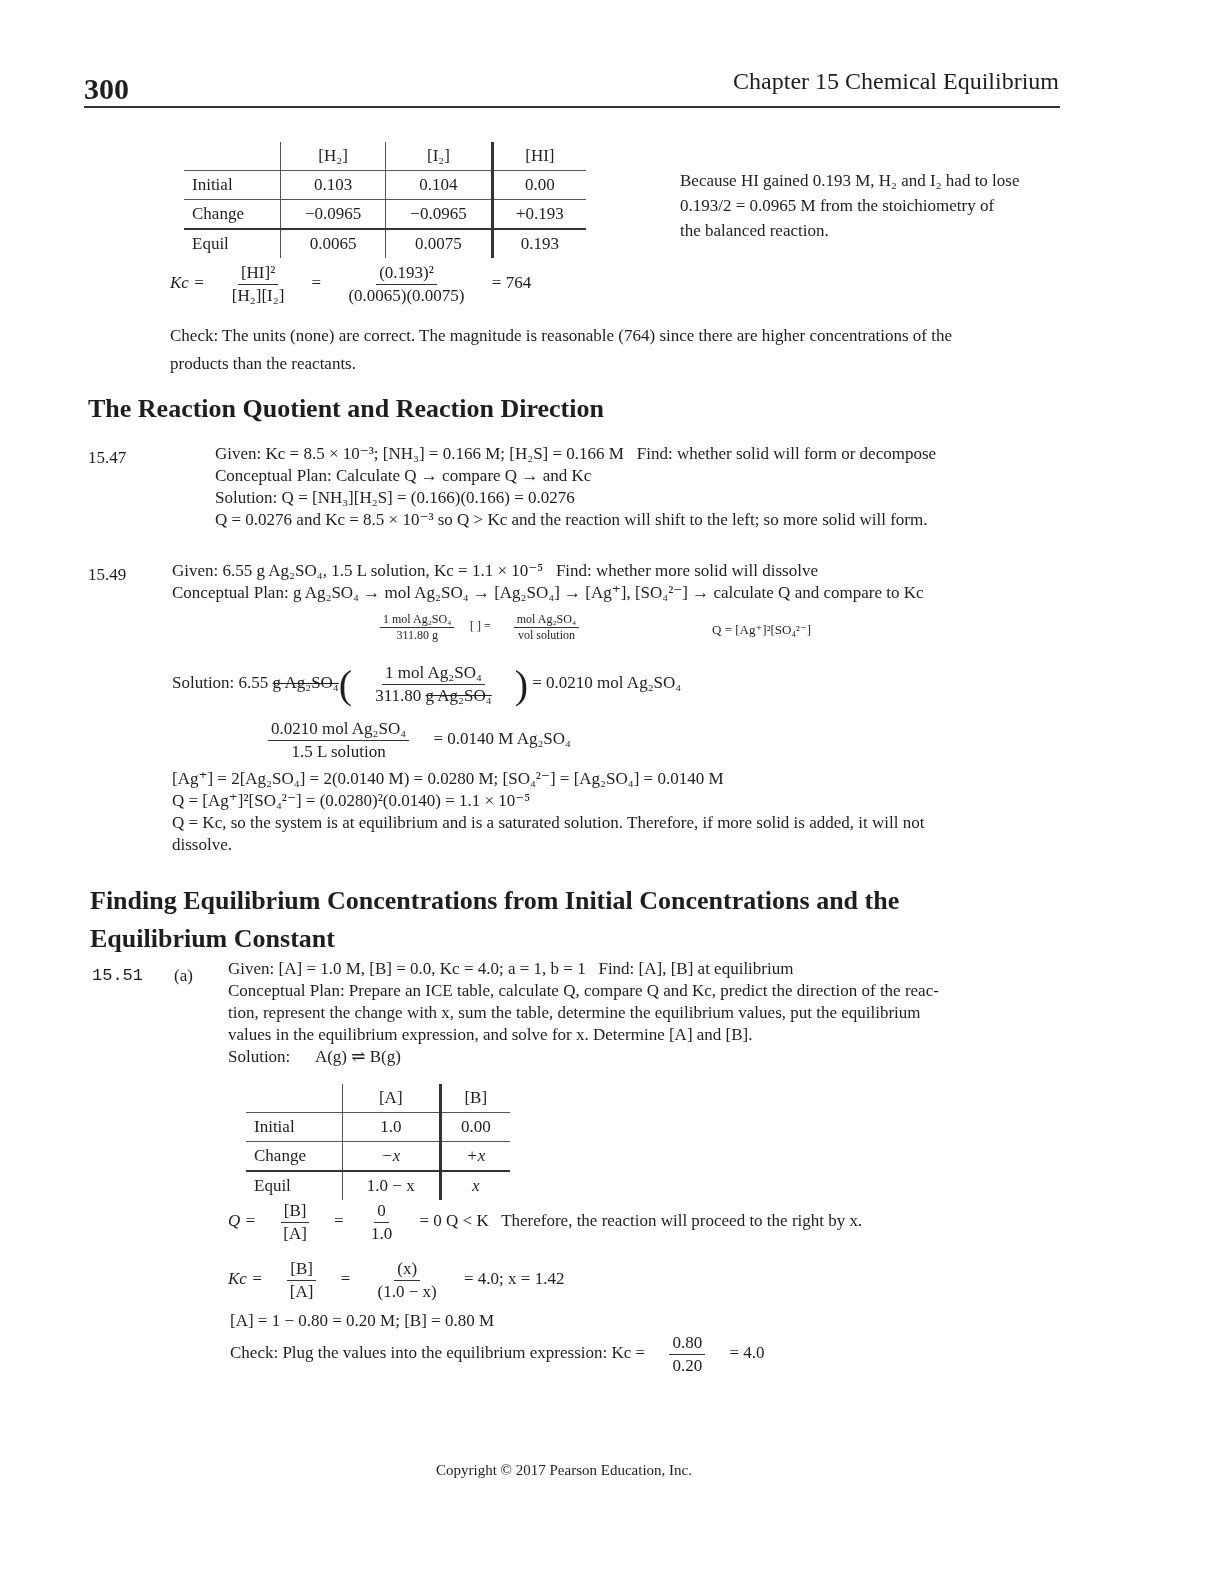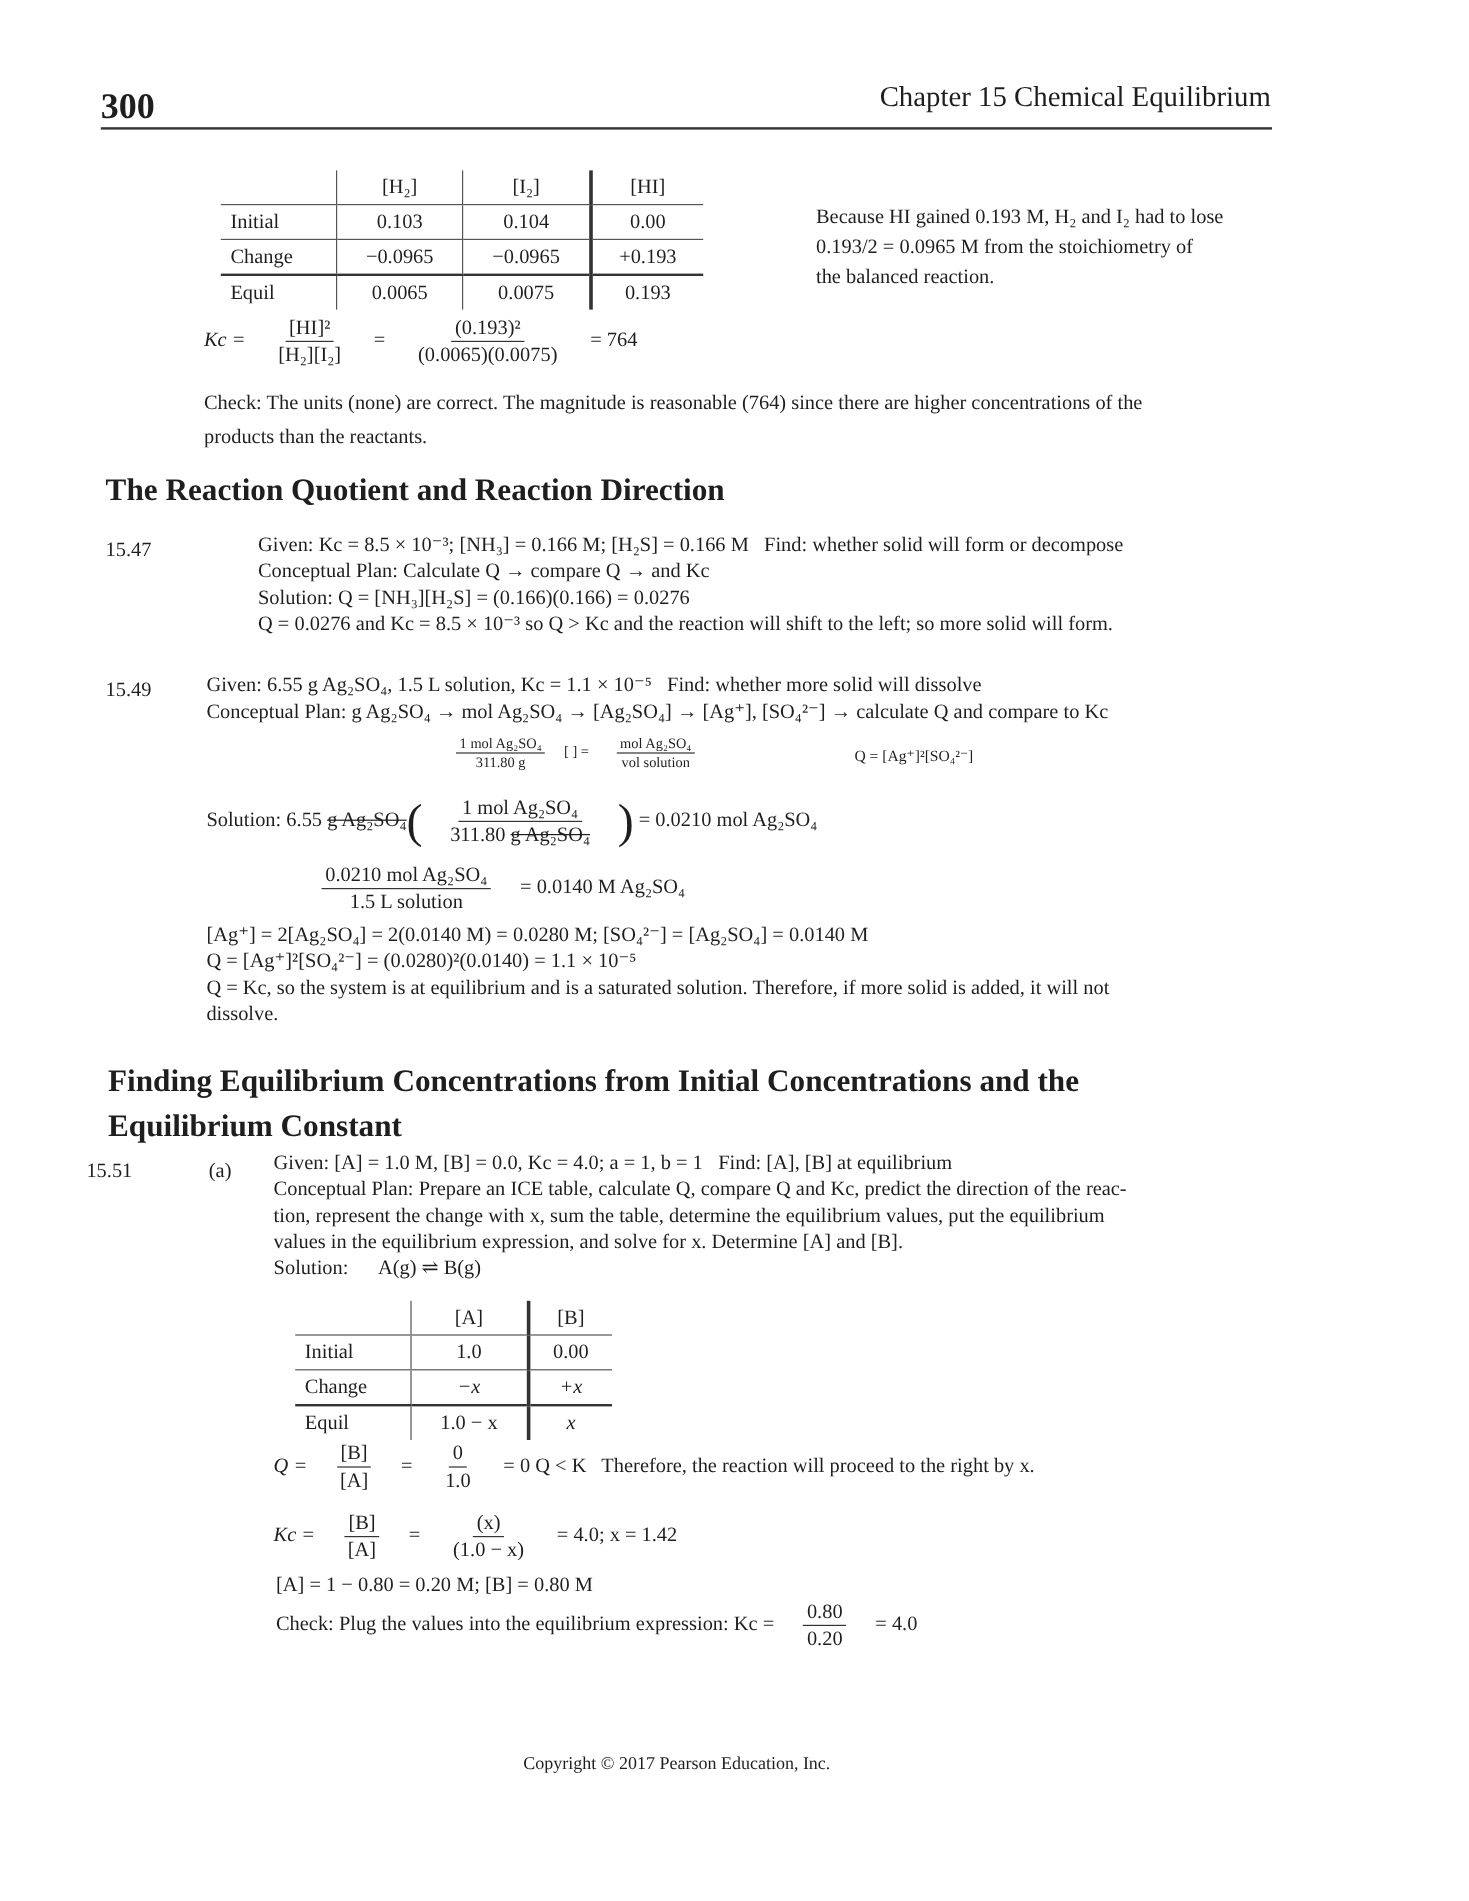--- a/index.html
+++ b/index.html
@@ -146,21 +146,21 @@
   <div class="line">Q = [Ag⁺]²[SO₄²⁻] = (0.0280)²(0.0140) = 1.1 × 10⁻⁵</div>
   <div class="line">Q = Kc, so the system is at equilibrium and is a saturated solution. Therefore, if more solid is added, it will not</div>
   <div class="line">dissolve.</div>
 </div>
 
 <div class="abs h2" style="left:90px; top:882px; line-height:38px;">
   <div>Finding Equilibrium Concentrations from Initial Concentrations and the</div>
   <div>Equilibrium Constant</div>
 </div>
 
-<div class="abs pnum" style="left:72px; top:966px;">15.51</div>
+<div class="abs pnum" style="left:92px; top:966px;font-family:Liberation Mono, monospace;">15.51</div>
 <div class="abs pnum" style="left:174px; top:966px;">(a)</div>
 <div class="abs" style="left:228px; top:958px; line-height:24px; width:850px;">
   <div class="line"><span class="b">Given:</span> <span>[A] = 1.0 M, [B] = 0.0, Kc = 4.0; a = 1, b = 1</span>&nbsp;&nbsp; <span class="b">Find:</span> <span>[A], [B] at equilibrium</span></div>
   <div class="line b">Conceptual Plan: Prepare an ICE table, calculate Q, compare Q and Kc, predict the direction of the reac-</div>
   <div class="line b">tion, represent the change with x, sum the table, determine the equilibrium values, put the equilibrium</div>
   <div class="line b">values in the equilibrium expression, and solve for x. Determine [A] and [B].</div>
   <div class="line"><span class="b">Solution:</span>&nbsp;&nbsp;&nbsp;&nbsp;&nbsp; <span>A(g) ⇌ B(g)</span></div>
 </div>
 
 <table class="abs ice" style="left:230px; top:1084px; width:264px;">

